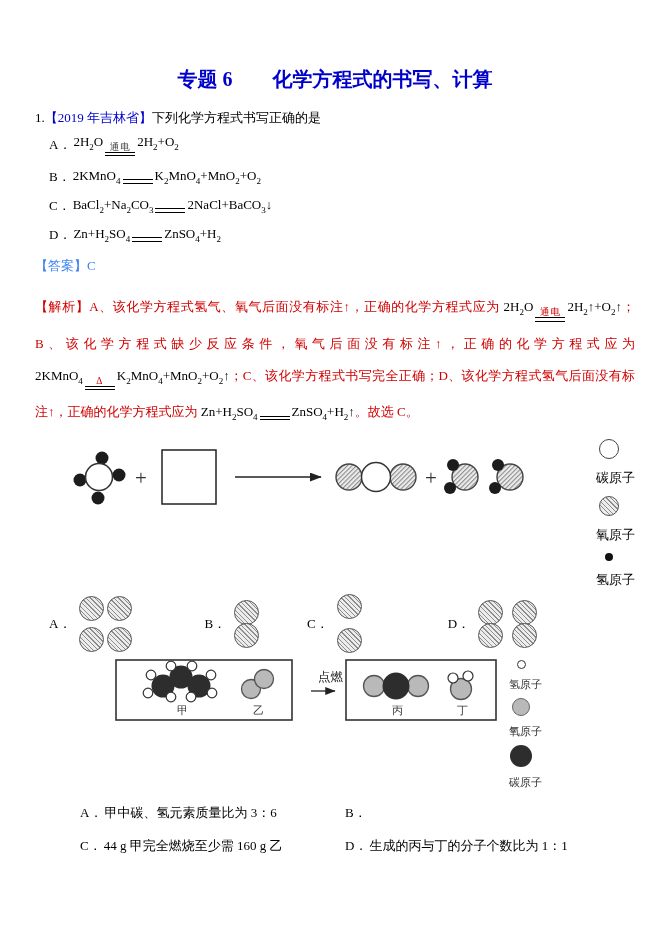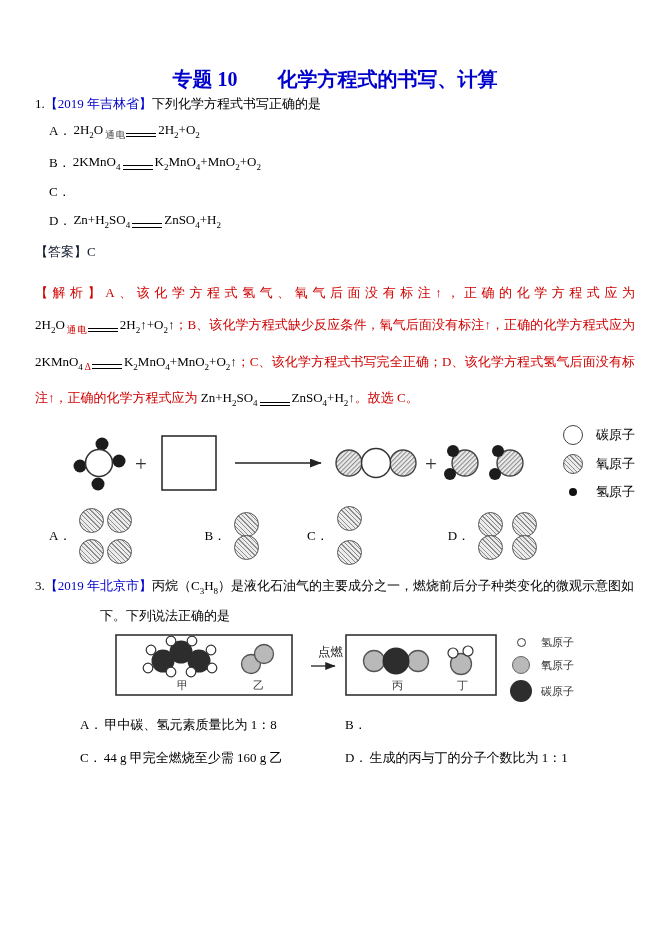--- a/index.html
+++ b/index.html
@@ -1,41 +1,41 @@
 <!DOCTYPE html>
 <html><head>
 <meta charset="utf-8">
 <style>
   html,body{margin:0;padding:0;}
   body{width:661px;height:935px;background:#fff;overflow:hidden;
        font-family:"Liberation Serif","DejaVu Serif",serif;font-size:13px;color:#000;}
   .page{padding:0 26px 0 35px;}
   .title{margin:66px 0 0 0;text-align:center;font-size:20px;font-weight:bold;color:#0000cc;}
-  .qstem{margin:0 0 0 0;line-height:21px;}
+  .qstem{margin:14px 0 0 0;line-height:21px;}
   .q3stem{padding-left:65px;text-indent:-65px;margin-top:8px;line-height:25px;}
   .src{color:#0000cc;}
   .opt{display:flex;align-items:center;margin-left:14px;height:29px;}
   .opt-tall{height:34px;}
   .opt .olabel{margin-right:2px;}
   .formula{white-space:nowrap;}
   sub{font-size:9px;}
-  .dbl{display:inline-flex;flex-direction:row;align-items:center;vertical-align:-4px;padding:0 2px;}
+  .dbl{display:inline-flex;flex-direction:column;align-items:center;vertical-align:-4px;padding:0 2px;}
   .cond{font-size:9.5px;line-height:10px;color:#444;letter-spacing:1px;}
   .bars{display:block;height:4.5px;min-width:30px;width:100%;box-sizing:border-box;
         border-top:1.3px solid currentColor;border-bottom:1.3px solid currentColor;}
-  .ans{color:#0f172a;margin-top:6px;line-height:22px;}
+  .ans{color:#3b82f6;margin-top:6px;line-height:22px;}
   .analysis{color:#d00000;line-height:32px;text-align:justify;margin:14px 0 0 0;}
   .analysis2{line-height:28px;}
   .analysis .formula{color:#000;}
   .analysis .cond{color:#d00000;}
   
   .q2-diagram{display:flex;align-items:flex-start;margin-top:4px;}
   .q2-rxn{margin-left:28px;flex:none;}
   .q2-legend{margin-left:auto;display:flex;flex-direction:column;gap:9px;margin-top:2px;}
-  .lg-row{display:flex;align-items:center;gap:10px;font-size:13px;}
+  .lg-row{display:flex;align-items:flex-start;gap:10px;font-size:13px;flex-direction:column;}
   .lg-sym{width:26px;display:flex;justify-content:center;align-items:center;}
   .circ-white{width:20px;height:20px;border:1.5px solid #444;border-radius:50%;background:#fff;box-sizing:border-box;}
   .circ-hatch{width:20px;height:20px;border:1.5px solid #555;border-radius:50%;box-sizing:border-box;
               background:repeating-linear-gradient(45deg,#8d8d8d 0 1px,#ececec 1px 3.2px);}
   .circ-dot{width:8px;height:8px;border-radius:50%;background:#111;}
   
   .q2-opts{display:flex;align-items:center;margin-top:6px;height:58px;}
   .q2opt{display:flex;align-items:center;gap:8px;}
   .oat{width:25px;height:25px;border-radius:50%;border:1.6px solid #555;box-sizing:border-box;flex:none;
        background:repeating-linear-gradient(45deg,#8d8d8d 0 1px,#ececec 1px 3.2px);}
@@ -70,39 +70,42 @@
       <rect width="1.1" height="3.2" fill="#8d8d8d"></rect>
     </pattern>
     <marker id="ah" markerWidth="10" markerHeight="8" refX="7.5" refY="3" orient="auto">
       <path d="M0,0 L8,3 L0,6 z" fill="#222"></path>
     </marker>
   </defs>
 </svg>
 
 <div class="page">
 
-  <div class="title">专题 10　　化学方程式的书写、计算</div>
+  <div class="title">专题 6　　化学方程式的书写、计算</div>
 
   <p class="qstem"><span>1.</span><span class="src">【2019 年吉林省】</span><span>下列化学方程式书写正确的是</span></p>
 
   <div class="opt opt-tall">
     <span class="olabel">A．</span>
     <span class="formula">2H<sub>2</sub>O<span class="dbl">
           <span class="cond">通电</span>
           <span class="bars"></span>
         </span>2H<sub>2</sub>+O<sub>2</sub></span>
   </div>
   <div class="opt">
     <span class="olabel">B．</span>
     <span class="formula">2KMnO<sub>4</sub><span class="dbl">
           <span class="bars"></span>
         </span>K<sub>2</sub>MnO<sub>4</sub>+MnO<sub>2</sub>+O<sub>2</sub></span>
   </div>
   <div class="opt">
     <span class="olabel">C．</span>
+    <span class="formula">BaCl<sub>2</sub>+Na<sub>2</sub>CO<sub>3</sub><span class="dbl">
+          <span class="bars"></span>
+        </span>2NaCl+BaCO<sub>3</sub>↓</span>
   </div>
   <div class="opt">
     <span class="olabel">D．</span>
     <span class="formula">Zn+H<sub>2</sub>SO<sub>4</sub><span class="dbl">
           <span class="bars"></span>
         </span>ZnSO<sub>4</sub>+H<sub>2</sub></span>
   </div>
 
   <p class="ans"><span>【答案】</span><span>C</span></p>
 
@@ -202,21 +205,20 @@
         <span class="pair">
             <span class="oat"></span>
             <span class="oat"></span>
           </span>
       </span>
     </div>
   </div>
 
 
 
-  <p class="qstem q3stem"><span>3.</span><span class="src">【2019 年北京市】</span><span><span>丙烷（</span><span class="formula">C<sub>3</sub>H<sub>8</sub></span><span>）是液化石油气的主要成分之一，燃烧前后分子种类变化的微观示意图如下。下列说法正确的是</span></span></p>
 
   <div class="q3-diagram">
     <svg width="178" height="62">
       <rect x="1" y="1" width="176" height="60" fill="none" stroke="#333" stroke-width="1.6"></rect>
       <g>
         <circle cx="48" cy="27" r="11.5" fill="#2d2d2d"></circle>
         <circle cx="66" cy="18" r="11.5" fill="#2d2d2d"></circle>
         <circle cx="84" cy="27" r="11.5" fill="#2d2d2d"></circle>
         <circle cx="36" cy="16" r="4.8" fill="#fff" stroke="#333" stroke-width="1.2"></circle>
         <circle cx="56" cy="7" r="4.8" fill="#fff" stroke="#333" stroke-width="1.2"></circle>
@@ -273,21 +275,21 @@
             <span class="c-dark"></span>
           </span>
         <span>碳原子</span>
       </div>
     </div>
   </div>
 
   <div class="q3-opts">
     <div class="q3opt">
       <span class="olabel">A．</span>
-      <span>甲中碳、氢元素质量比为 1：8</span>
+      <span>甲中碳、氢元素质量比为 3：6</span>
     </div>
     <div class="q3opt">
       <span class="olabel">B．</span>
     </div>
     <div class="q3opt">
       <span class="olabel">C．</span>
       <span>44 g 甲完全燃烧至少需 160 g 乙</span>
     </div>
     <div class="q3opt">
       <span class="olabel">D．</span>

